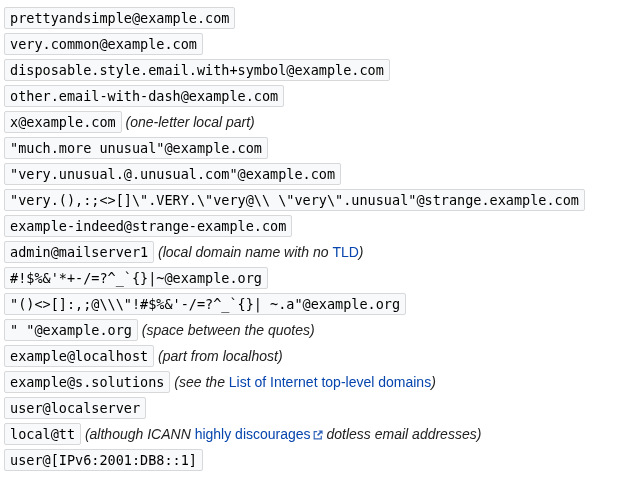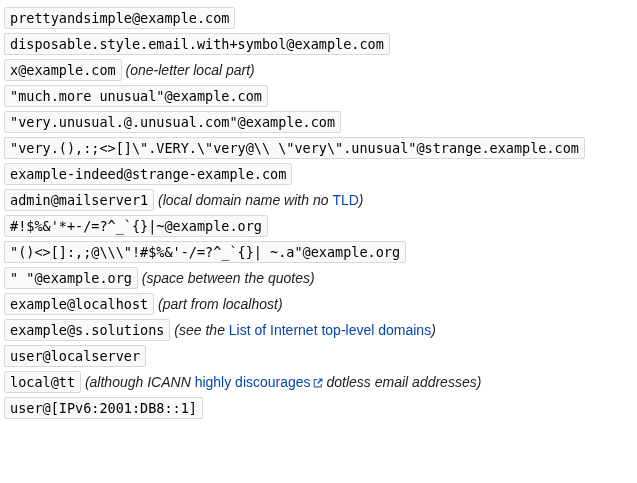--- a/index.html
+++ b/index.html
@@ -53,21 +53,23 @@
     display: inline-block;
     margin-left: 2px;
   }
   .ext-icon svg { display: inline-block; vertical-align: -1px; }
 </style>
 </head>
 <body>
 
 <div class="list">
     <div class="row"><code class="email-code">prettyandsimple@example.com</code></div>
+    <div class="row"><code class="email-code">very.common@example.com</code></div>
     <div class="row"><code class="email-code">disposable.style.email.with+symbol@example.com</code></div>
+    <div class="row"><code class="email-code">other.email-with-dash@example.com</code></div>
     <div class="row"><code class="email-code">x@example.com</code><span class="note"> (one-letter local part)</span></div>
     <div class="row"><code class="email-code">"much.more unusual"@example.com</code></div>
     <div class="row"><code class="email-code">"very.unusual.@.unusual.com"@example.com</code></div>
     <div class="row"><code class="email-code">"very.(),:;&lt;&gt;[]\".VERY.\"very@\\ \"very\".unusual"@strange.example.com</code></div>
     <div class="row"><code class="email-code">example-indeed@strange-example.com</code></div>
     <div class="row"><code class="email-code">admin@mailserver1</code><span class="note"> (local domain name with no </span><a class="link" href="#">TLD</a><span class="note">)</span></div>
     <div class="row"><code class="email-code">#!$%&amp;'*+-/=?^_`{}|~@example.org</code></div>
     <div class="row"><code class="email-code">"()&lt;&gt;[]:,;@\\\"!#$%&amp;'-/=?^_`{}| ~.a"@example.org</code></div>
     <div class="row"><code class="email-code">" "@example.org</code><span class="note"> (space between the quotes)</span></div>
     <div class="row"><code class="email-code">example@localhost</code><span class="note"> (part from localhost)</span></div>

